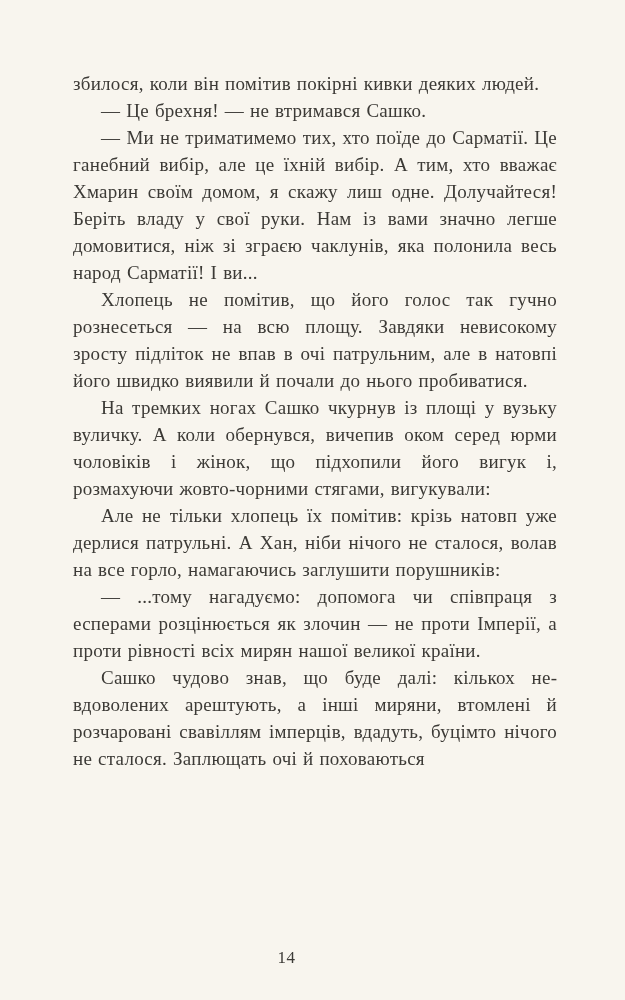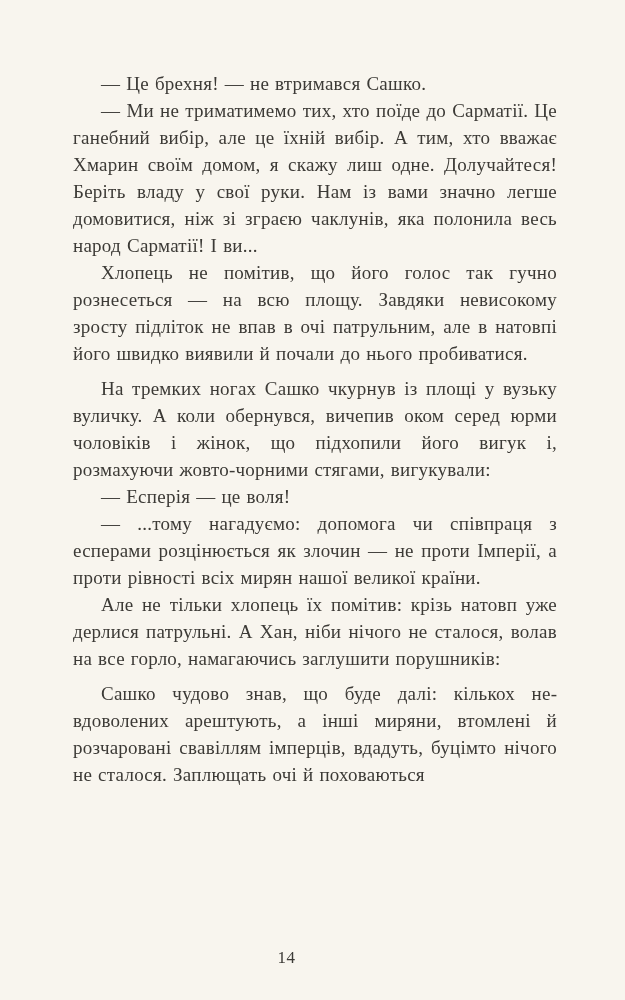--- a/index.html
+++ b/index.html
@@ -28,42 +28,41 @@
     text-align: justify;
     text-justify: inter-word;
     letter-spacing: 0.25px;
     word-spacing: 1px;
     hyphens: manual;
   }
   .para.indent {
     text-indent: 28px;
   }
   .para.space-before {
-    margin-top: 8px;
   }
   .page-number {
     position: absolute;
     top: 948px;
     left: 0;
     width: 573px;
     text-align: center;
     font-size: 17px;
     letter-spacing: 0.5px;
     color: #3c3a36;
   }
 </style>
 </head>
 <body>
 
 <main class="page">
   <div id="paragraphs">
+      <p class="para">збилося, коли він помітив покірні кивки деяких людей.</p>
       <p class="para indent">— Це брехня! — не втримався Сашко.</p>
       <p class="para indent">— Ми не триматимемо тих, хто поїде до Сарматії. Це ганебний вибір, але це їхній вибір. А тим, хто вважає Хмарин своїм домом, я скажу лиш одне. Долучайтеся! Беріть владу у свої руки. Нам із вами значно легше домовитися, ніж зі зграєю чаклунів, яка полонила весь народ Сарматії! І ви...</p>
       <p class="para indent">Хлопець не помітив, що його голос так гучно рознесеться — на всю площу. Завдяки невисокому зросту підліток не впав в очі патрульним, але в на­товпі його швидко виявили й почали до нього про­биватися.</p>
       <p class="para indent space-before">На тремких ногах Сашко чкурнув із площі у вузьку вуличку. А коли обернувся, вичепив оком серед юрми чоловіків і жінок, що підхопили його вигук і, розмахуючи жовто-чорними стягами, ви­гукували:</p>
-      <p class="para indent">— Есперія — це воля!</p>
+      <p class="para indent">Але не тільки хлопець їх помітив: крізь натовп уже дерлися патрульні. А Хан, ніби нічого не ста­лося, волав на все горло, намагаючись заглушити порушників:</p>
       <p class="para indent">— ...тому нагадуємо: допомога чи співпраця з есперами розцінюється як злочин — не проти Імперії, а проти рівності всіх мирян нашої великої країни.</p>
-      <p class="para indent">Але не тільки хлопець їх помітив: крізь натовп уже дерлися патрульні. А Хан, ніби нічого не ста­лося, волав на все горло, намагаючись заглушити порушників:</p>
       <p class="para indent space-before">Сашко чудово знав, що буде далі: кількох не­вдоволених арештують, а інші миряни, втомлені й розчаровані свавіллям імперців, вдадуть, буцім­то нічого не сталося. Заплющать очі й поховаються</p>
     </div>
 </main>
 
 <div class="page-number">14</div>
 
 </body></html>

